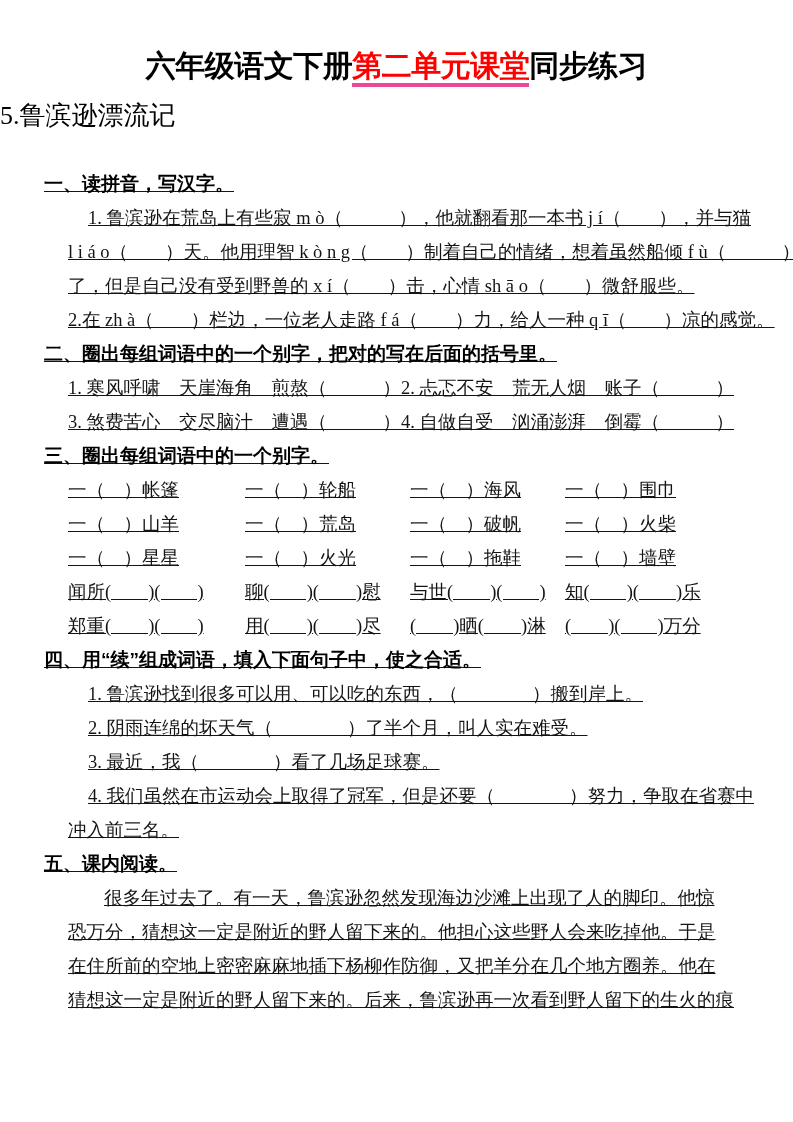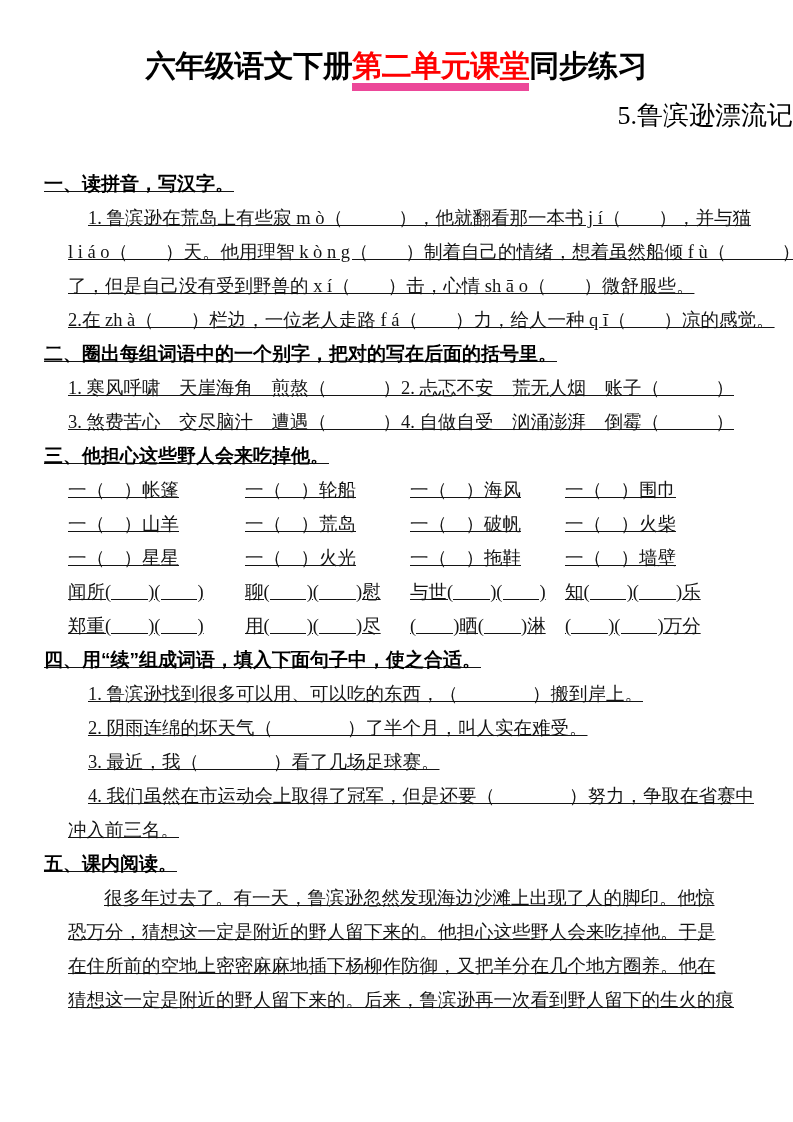--- a/index.html
+++ b/index.html
@@ -7,23 +7,23 @@
     width:793px; height:1122px; margin:0 auto; background:#ffffff;
     color:#141414; overflow:hidden; position:relative;
     font-family:"Liberation Serif","DejaVu Serif",serif;
   }
   .title {
     text-align:center; padding-top:44px;
     font-family:"Liberation Sans","DejaVu Sans",sans-serif;
     font-weight:bold; font-size:30px; line-height:44px; color:#000;
     letter-spacing:-0.5px; white-space:nowrap;
   }
-  .title .hl { color:#ff0000; border-bottom:8px solid #ec4899; padding-bottom:1px; }
+  .title .hl { color:#ff0000; border-bottom:4px solid #ec4899; padding-bottom:1px; }
   .subtitle {
-    text-align:right; font-size:26px; line-height:36px; margin-top:10px;
+    text-align:left; font-size:26px; line-height:36px; margin-top:10px;
     font-weight:normal; color:#000;font-family:Liberation Serif, serif;
   }
   .content { padding:33px 30px 0 44px;text-decoration:underline; }
   .row { height:34px; line-height:34px; font-size:18.5px; white-space:nowrap; }
   .hdr {
     font-family:"Liberation Sans","DejaVu Sans",sans-serif;
     font-weight:bold; font-size:19px; color:#000;
   }
   .ind1 { padding-left:24px; }
   .ind2 { padding-left:44px; }
@@ -50,21 +50,21 @@
     <div class="row hdr">一、读拼音，写汉字。</div>
     <div class="row ind2">1. 鲁滨逊在荒岛上有些寂 m ò（　　　），他就翻看那一本书 j í（　　），并与猫</div>
     <div class="row ind1">l i á o（　　）天。他用理智 k ò n g（　　）制着自己的情绪，想着虽然船倾 f ù（　　　）</div>
     <div class="row ind1">了，但是自己没有受到野兽的 x í（　　）击，心情 sh ā o（　　）微舒服些。</div>
     <div class="row ind1">2.在 zh à（　　）栏边，一位老人走路 f á（　　）力，给人一种 q ī（　　）凉的感觉。</div>
 
     <div class="row hdr">二、圈出每组词语中的一个别字，把对的写在后面的括号里。</div>
     <div class="row ind1">1.  寒风呼啸　天崖海角　煎熬（　　　）2.  忐忑不安　荒无人烟　账子（　　　）</div>
     <div class="row ind1">3.  煞费苦心　交尽脑汁　遭遇（　　　）4.  自做自受　汹涌澎湃　倒霉（　　　）</div>
 
-    <div class="row hdr">三、他担心这些野人会来吃掉他。</div>
+    <div class="row hdr">三、圈出每组词语中的一个别字。</div>
     <div class="s3row">
       <span>一（　）帐篷</span>
       <span>一（　）轮船</span>
       <span>一（　）海风</span>
       <span>一（　）围巾</span>
     </div>
     <div class="s3row">
       <span>一（　）山羊</span>
       <span>一（　）荒岛</span>
       <span>一（　）破帆</span>

